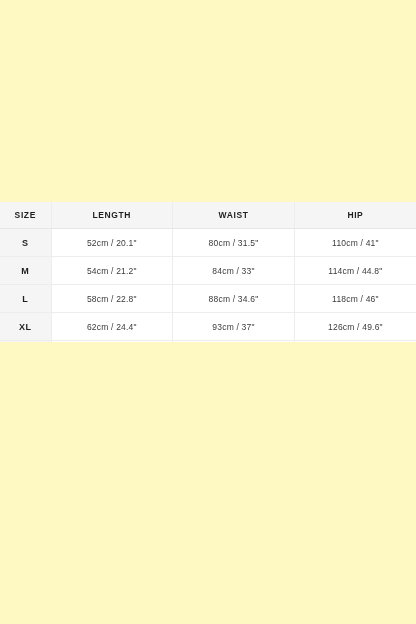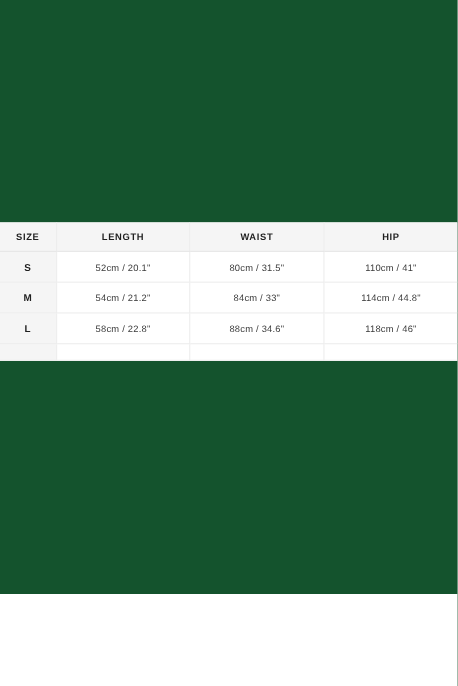--- a/index.html
+++ b/index.html
@@ -10,22 +10,22 @@
     width: 416px;
     height: 624px;
     background: #ffffff;
     font-family: "Liberation Sans", sans-serif;
     overflow: hidden;
   }
 
   #page {
     position: relative;
     width: 416px;
-    height: 540px;
-    background: #14532d;
+    height: 624px;
+    background: #fef9c3;
   }
 
   #size-chart-wrap {
     position: absolute;
     top: 202px;
     left: 0;
     width: 416px;
     height: 140px;
     overflow: hidden;
   }
@@ -132,20 +132,26 @@
           <td class="data-cell">114cm / 44.8"</td>
         </tr>
 
         <tr>
           <td class="size-cell">L</td>
           <td class="data-cell">58cm / 22.8"</td>
           <td class="data-cell">88cm / 34.6"</td>
           <td class="data-cell">118cm / 46"</td>
         </tr>
 
+        <tr>
+          <td class="size-cell">XL</td>
+          <td class="data-cell">62cm / 24.4"</td>
+          <td class="data-cell">93cm / 37"</td>
+          <td class="data-cell">126cm / 49.6"</td>
+        </tr>
 
         <tr class="filler-row">
           <td class="size-cell"></td>
           <td class="data-cell"></td>
           <td class="data-cell"></td>
           <td class="data-cell"></td>
         </tr>
 
       </tbody>
     </table>

